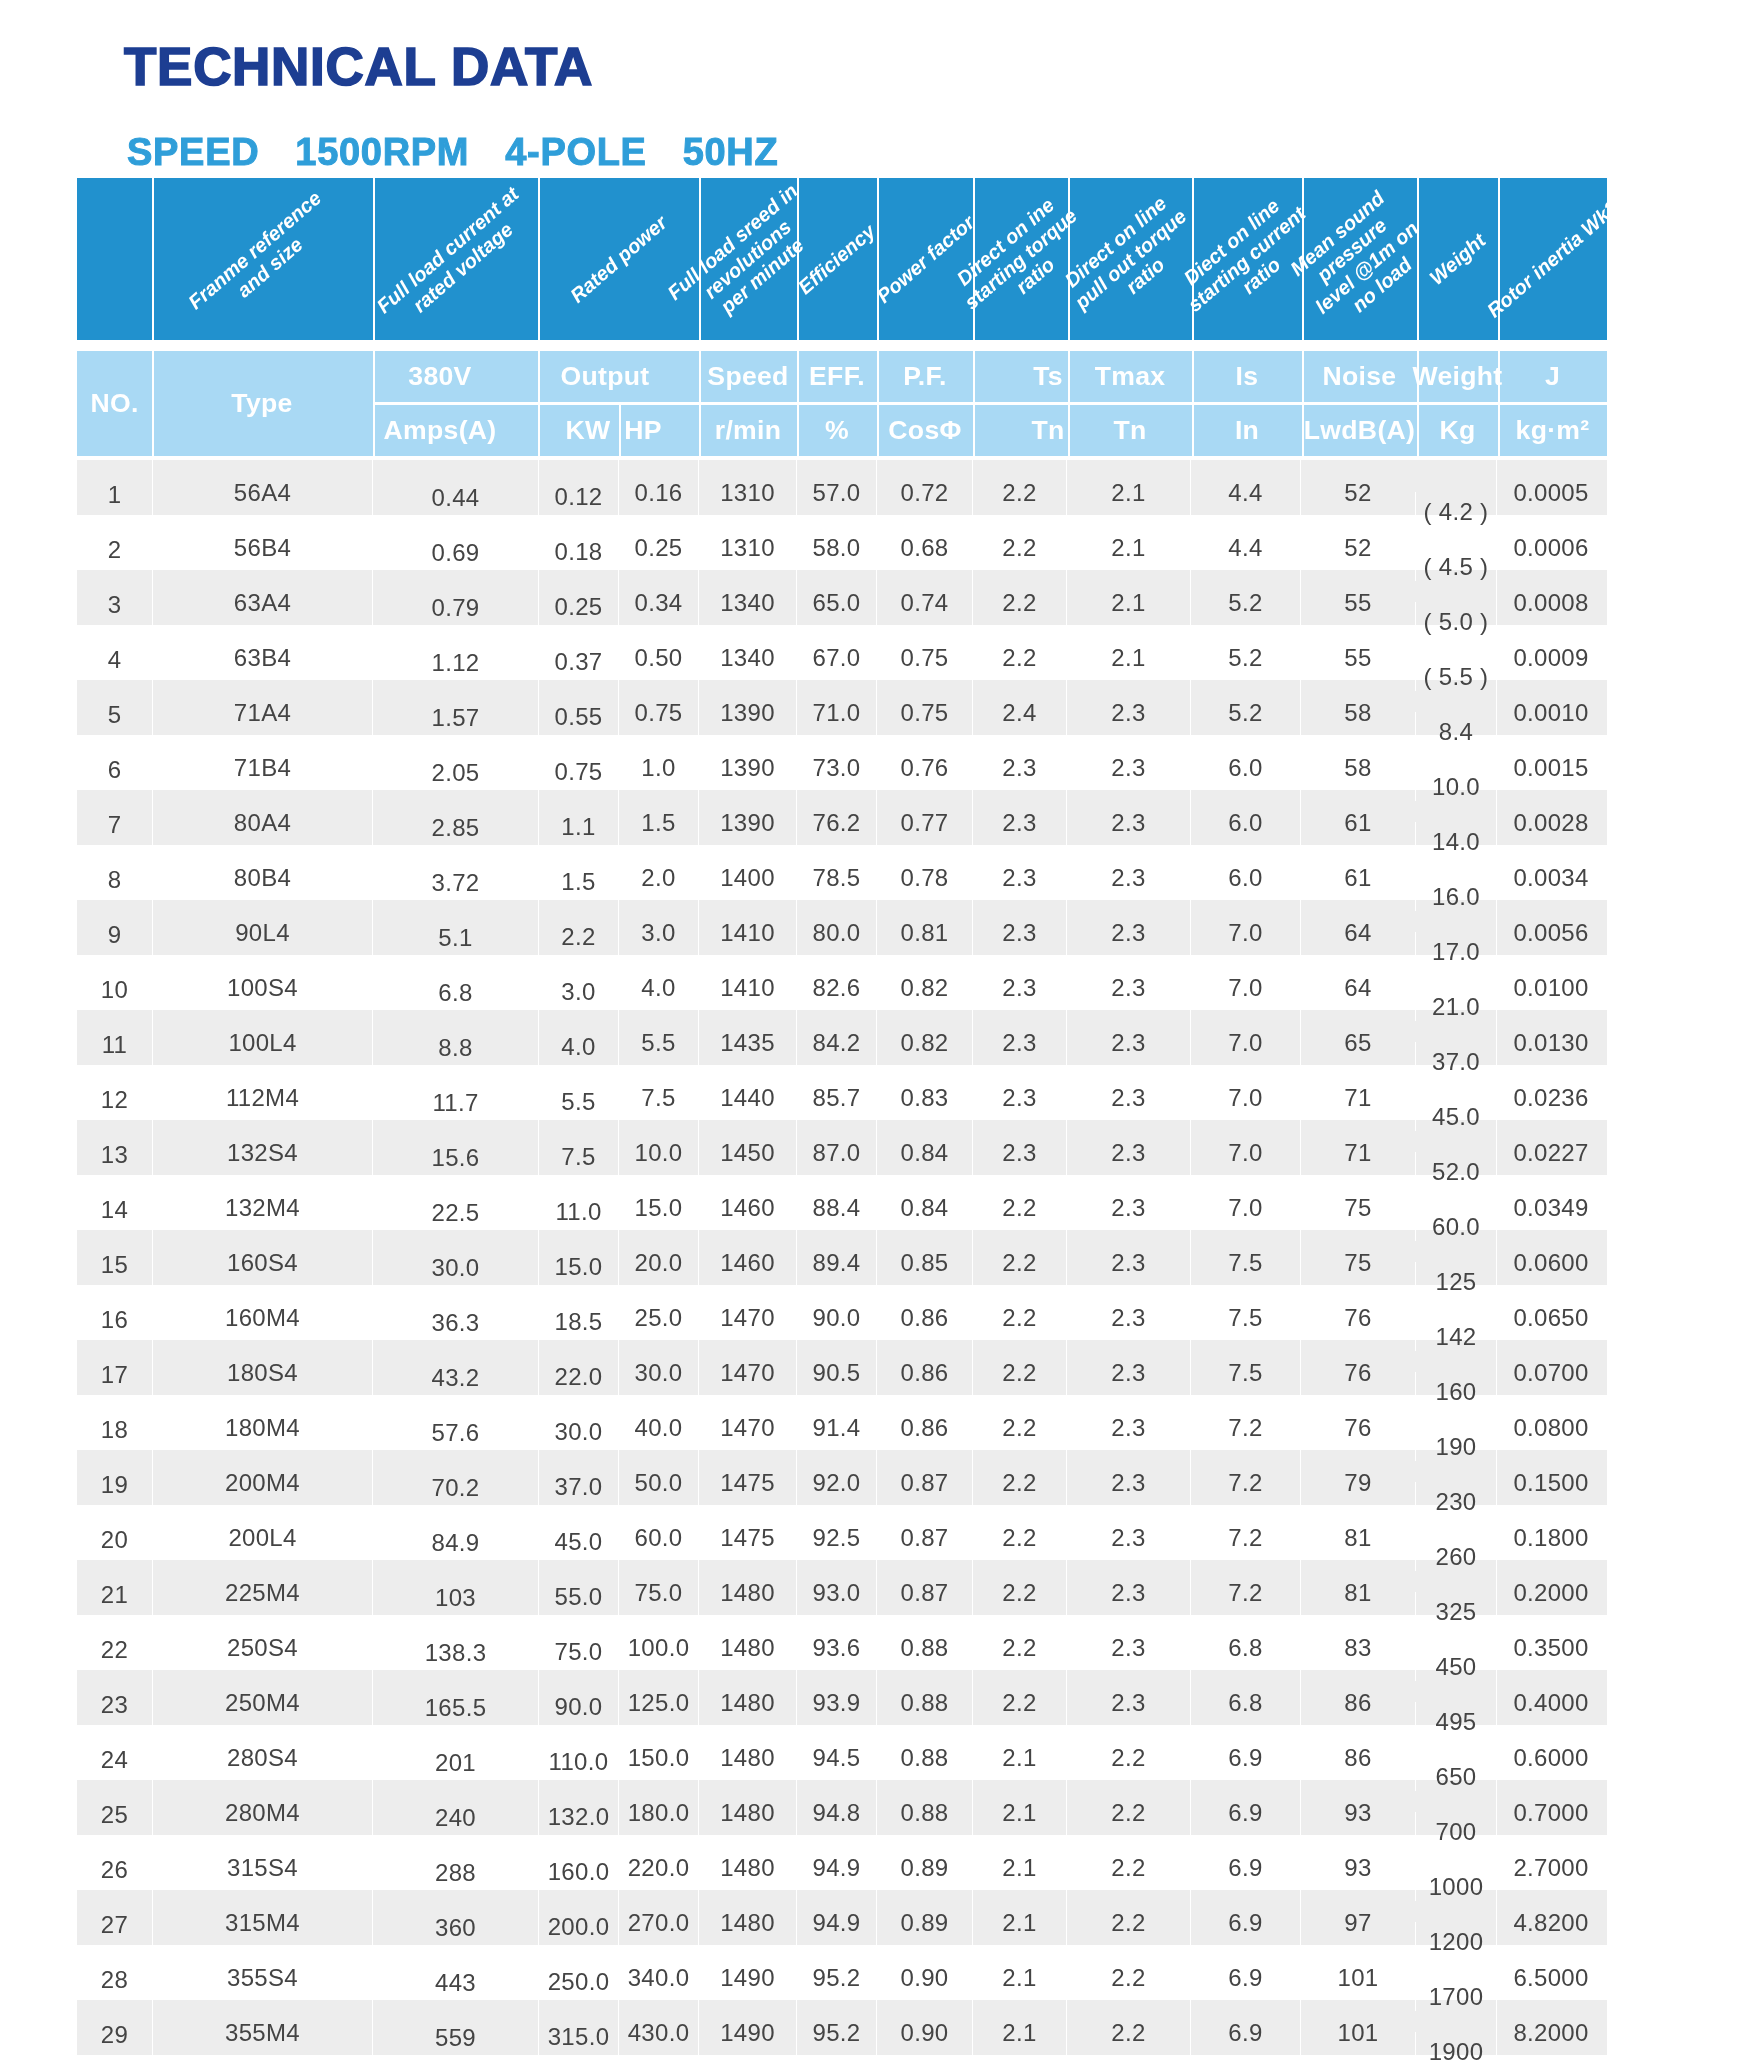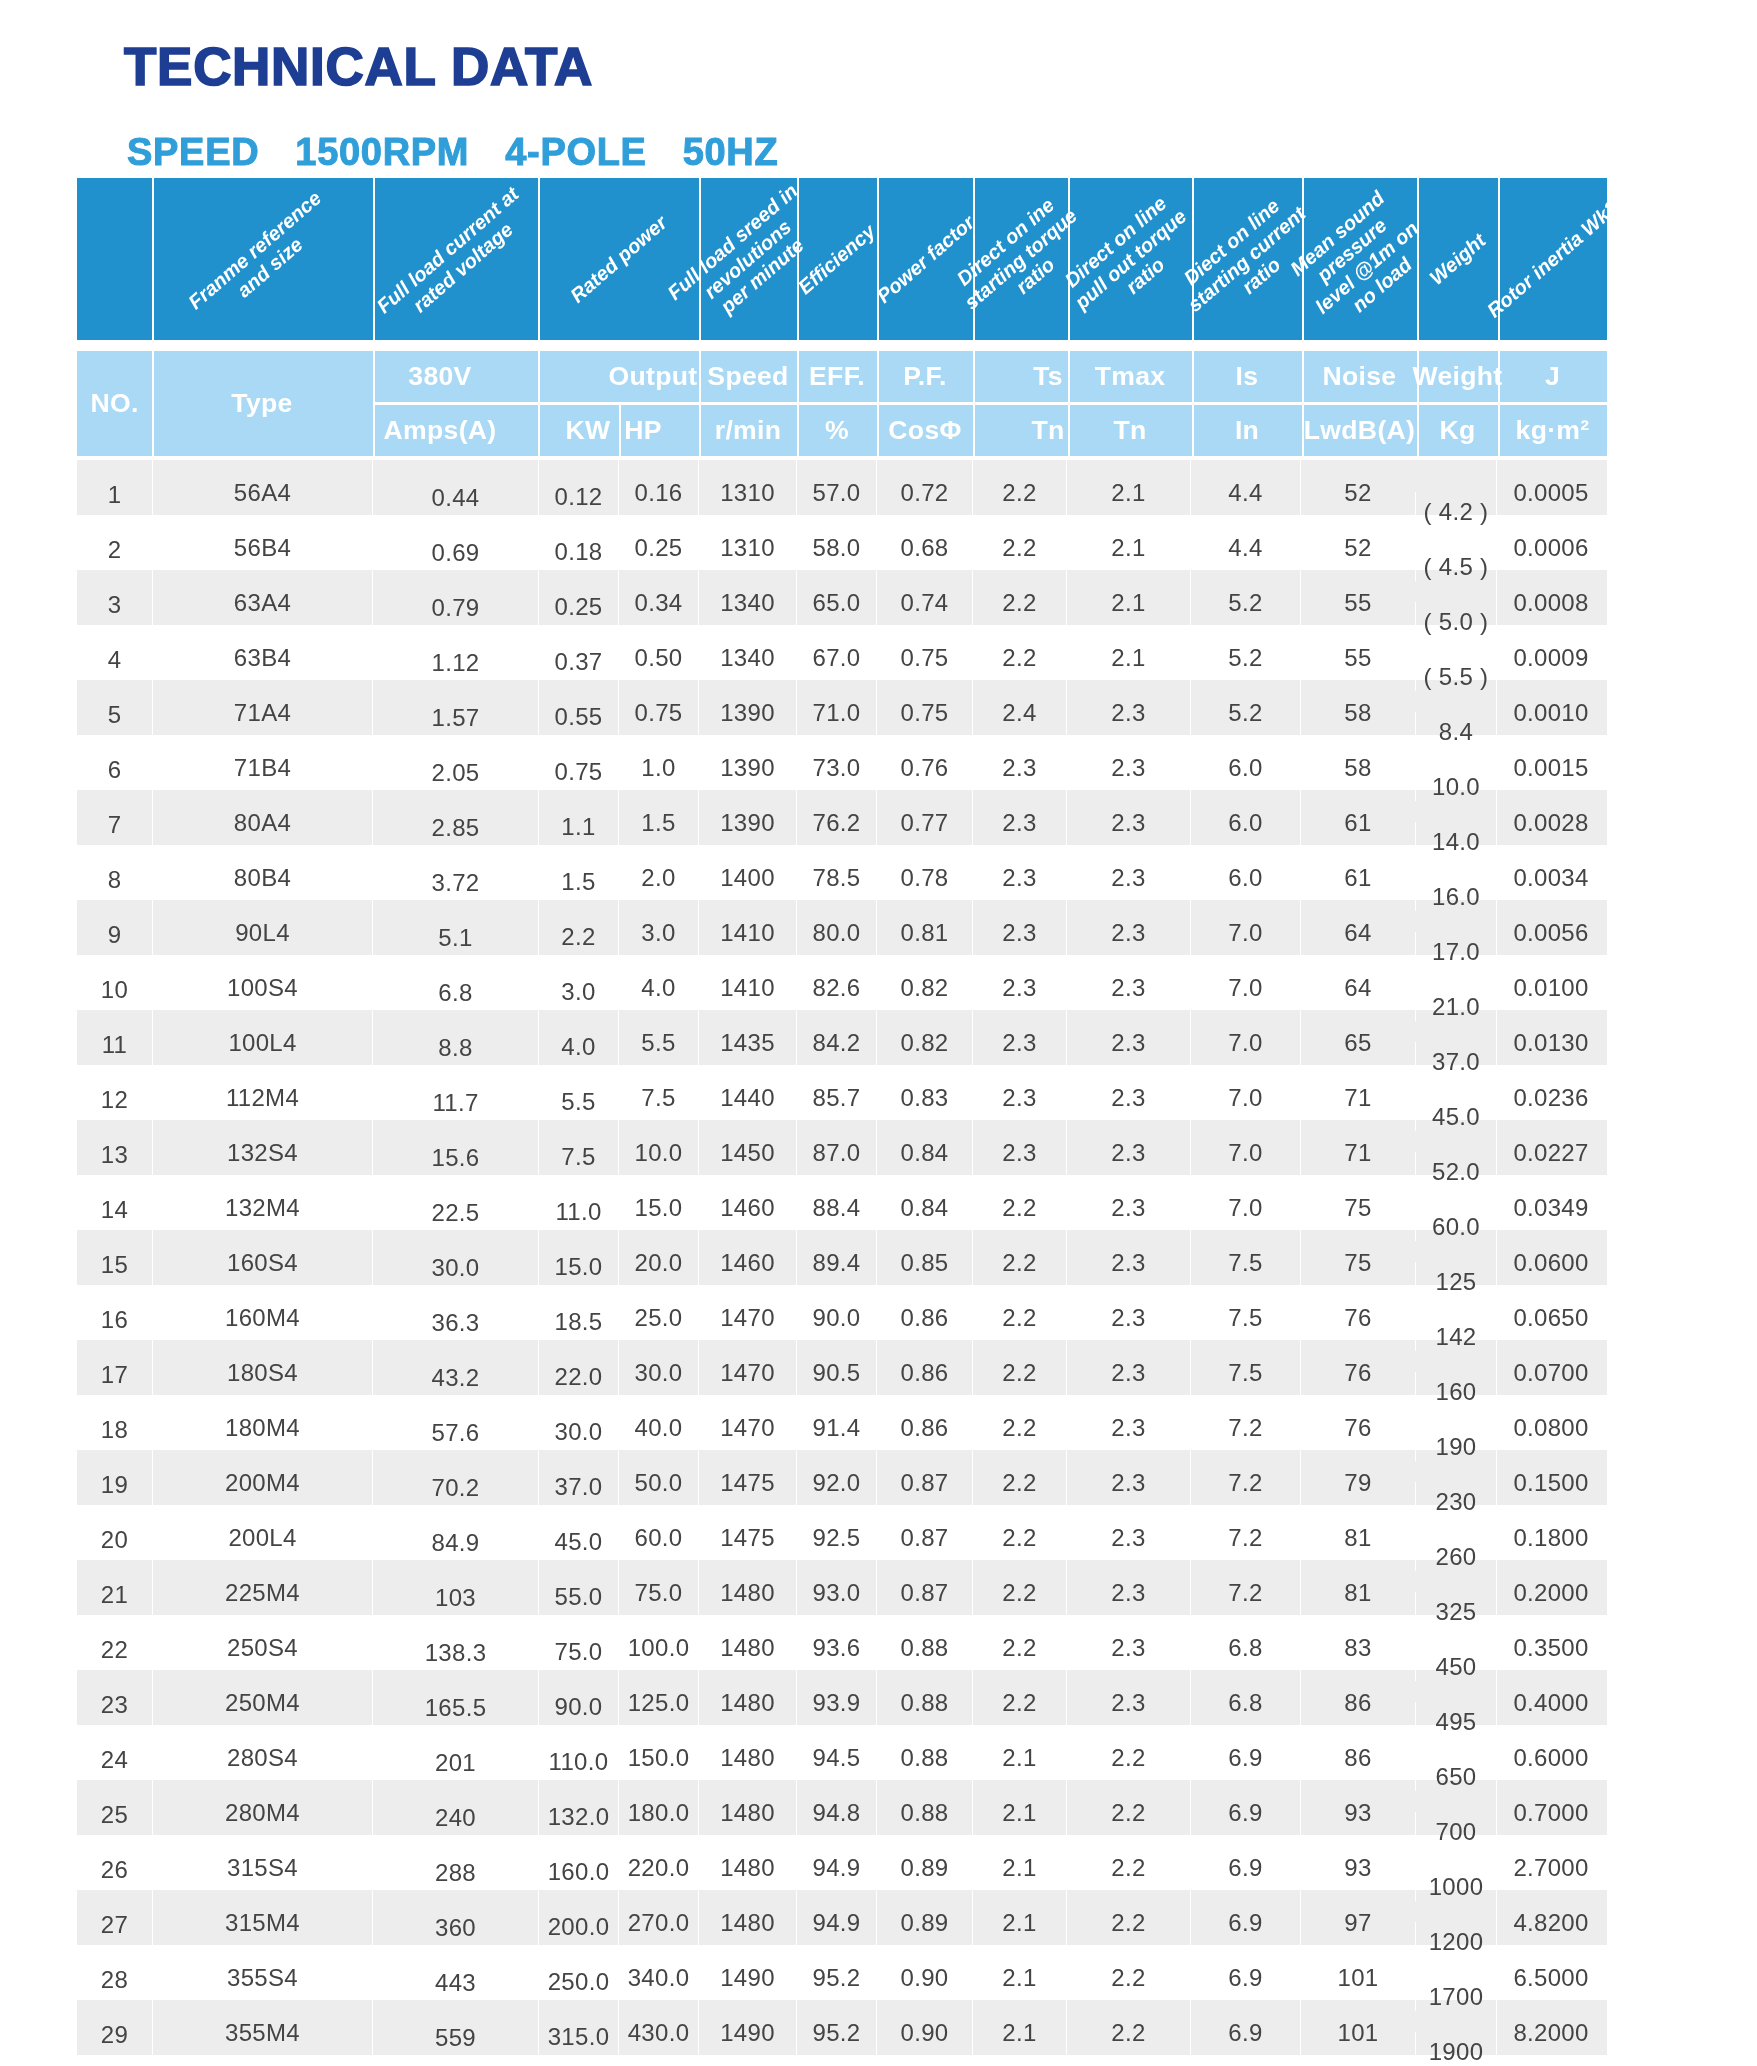--- a/index.html
+++ b/index.html
@@ -42,21 +42,21 @@
     position:absolute;display:flex;align-items:center;justify-content:center;
     color:#fff;font-weight:700;font-size:26.6px;letter-spacing:0.3px;
   }
   .full{top:0;height:105px;}
   .top{top:0;height:51px;}
   .bot{top:54px;height:51px;}
   .hline{position:absolute;left:296px;right:0;top:51px;height:2.8px;background:#fff;}
   .p-no{left:0;width:75px;}
   .p-type{left:75px;width:220px;}
   .p-amps{left:280px;width:166px;}
-  .p-output{left:485px;width:182px;}
+  .p-output{left:437px;width:182px;}
   .p-kw{left:461px;width:100px;}
   .p-hp{left:526px;width:80px;}
   .p-speed{left:622px;width:98px;}
   .p-eff{left:720px;width:80px;text-align:right;}
   .p-pf{left:800px;width:96px;}
   .p-ts{left:932px;width:78px;border-radius:14px;}
   .p-tmax{left:991px;width:124px;}
   .p-is{left:1115px;width:110px;}
   .p-noise{left:1225px;width:115px;}
   .p-weight{left:1340px;width:81px;}

